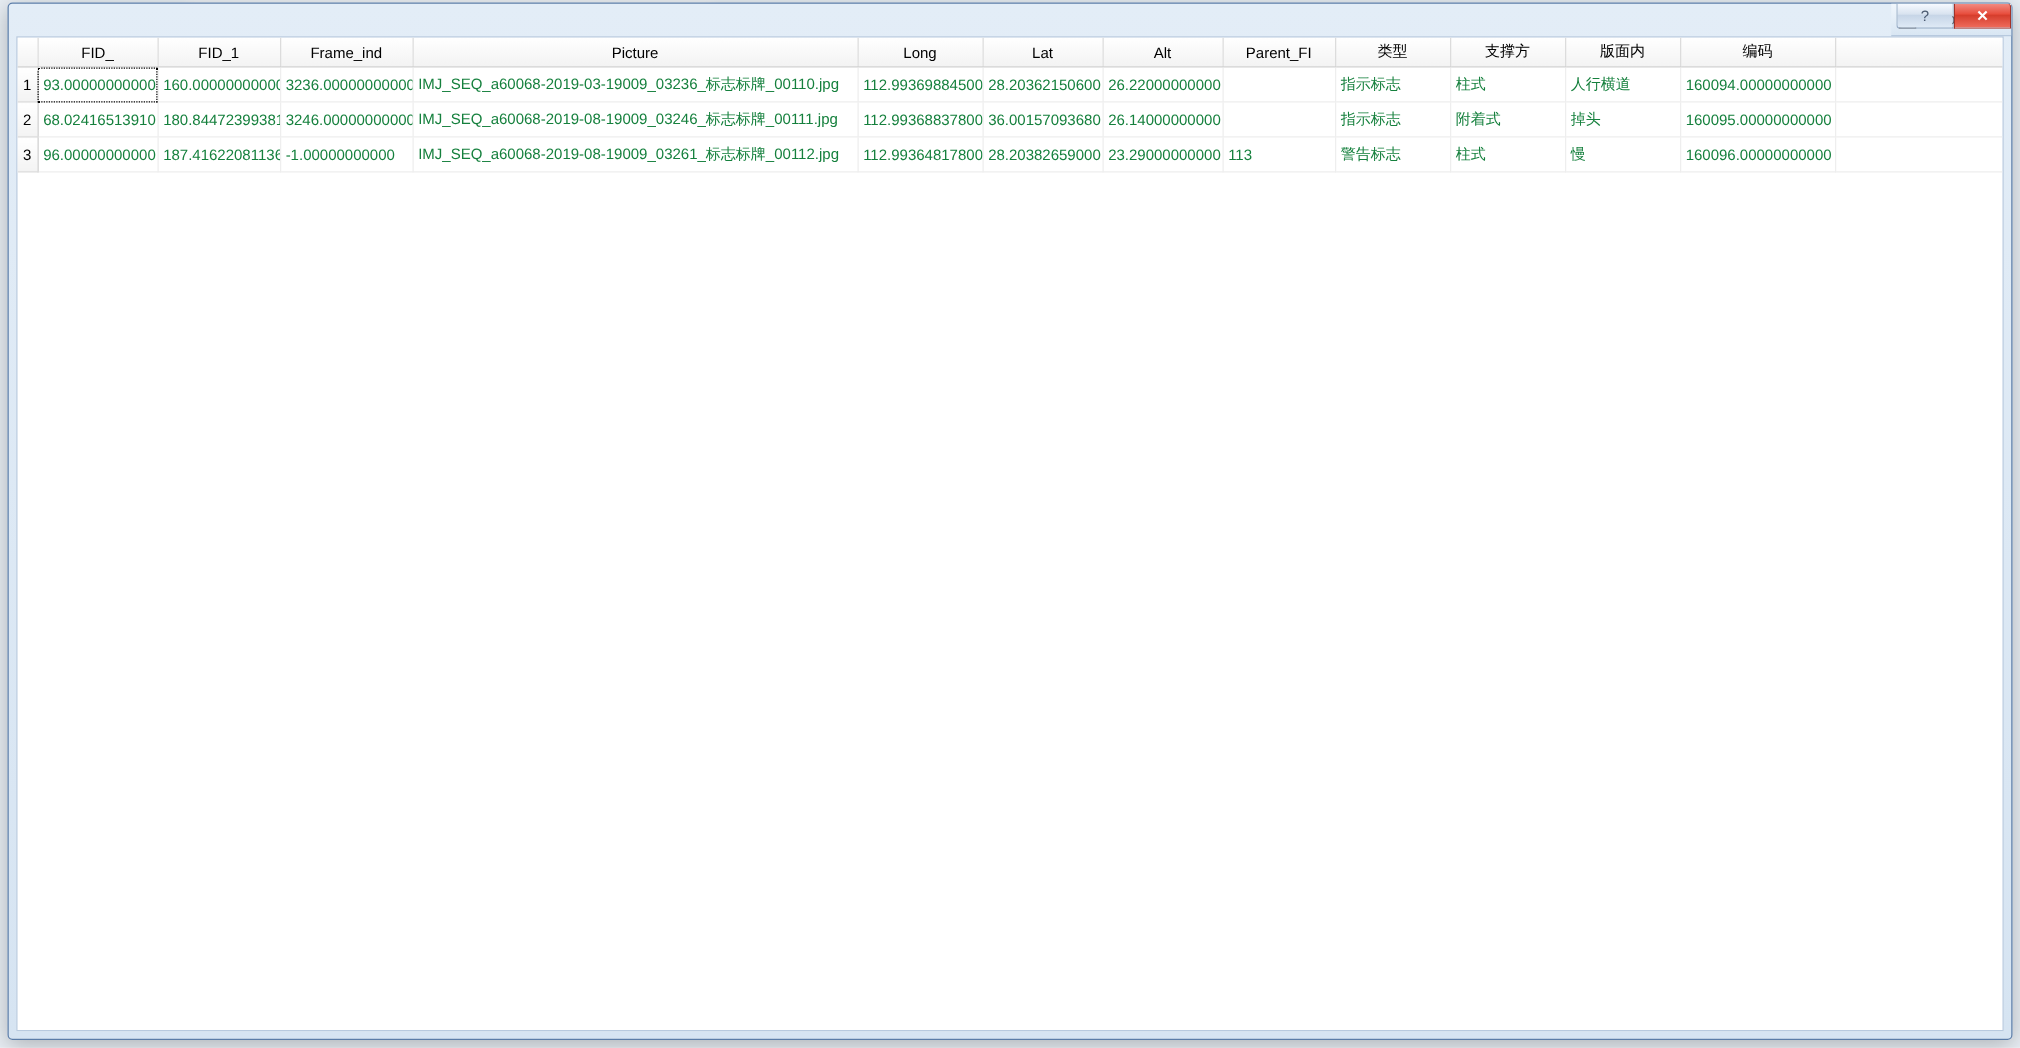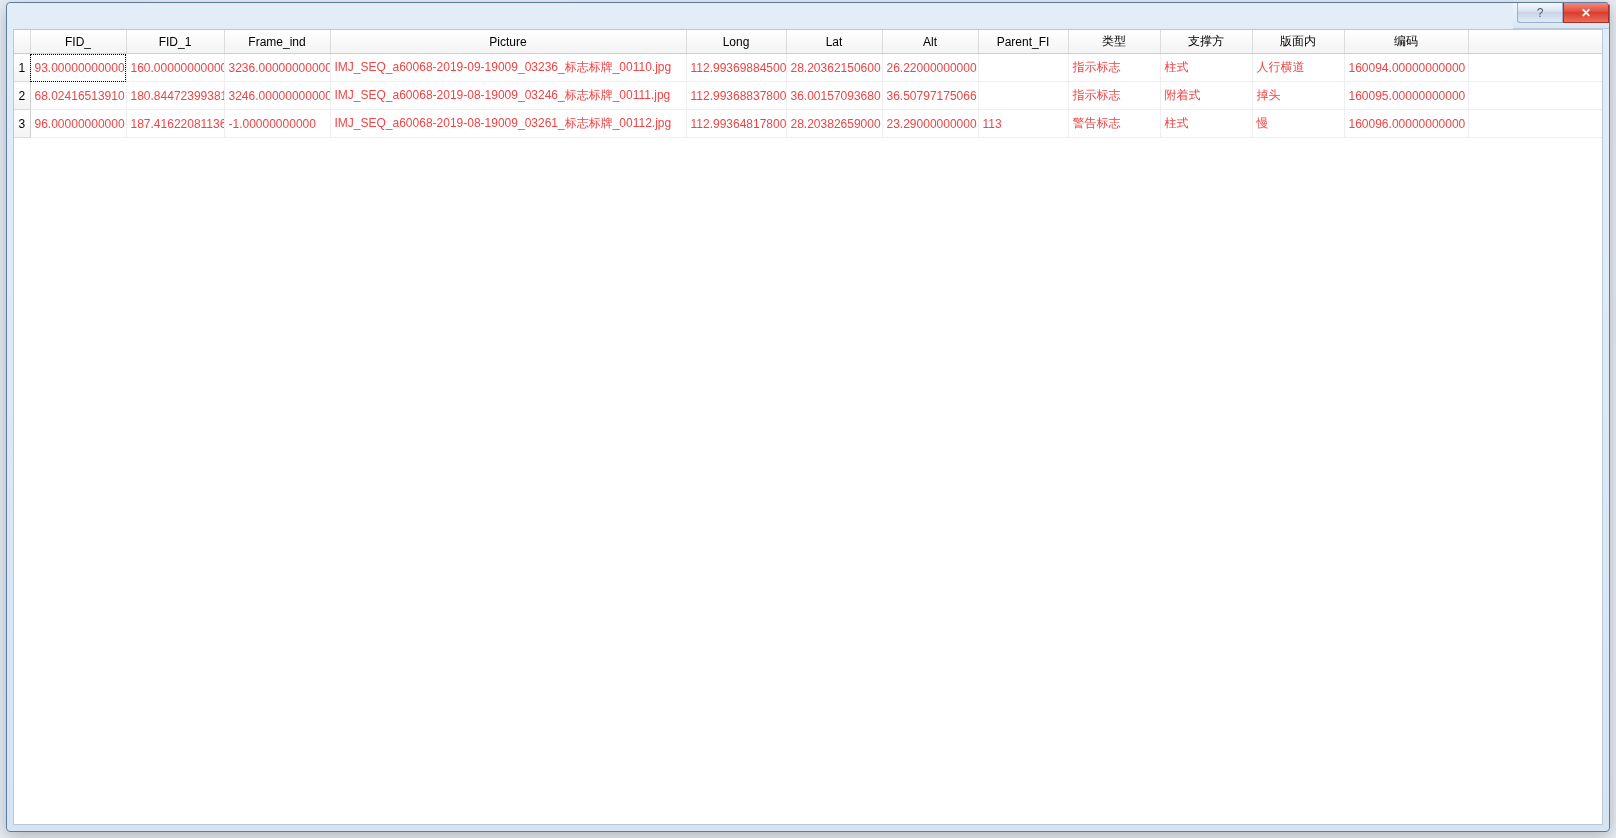--- a/index.html
+++ b/index.html
@@ -112,21 +112,21 @@
     background: linear-gradient(#ffffff,#f3f3f3);
     width: 16px;
   }
   tbody td {
     border-right: 1px solid #eee;
     border-bottom: 1px solid #eee;
     padding: 5px 4px;
     text-align: left;
     white-space: nowrap;
     overflow: hidden;
-    color: #ef4444;
+    color: #15803d;
   }
   tbody th.rownum {
     width: 16px;
     background: linear-gradient(#ffffff,#f3f3f3);
     border-right: 1px solid #cfcfcf;
     border-bottom: 1px solid #dcdcdc;
     font-weight: normal;
     text-align: center;
     color: #000;
   }
@@ -208,40 +208,40 @@
           <th class="filler"></th>
         </tr>
       </thead>
       <tbody id="tbody">
 
       <tr>
             <th class="rownum">1</th>
             <td>93.00000000000</td>
             <td>160.00000000000</td>
             <td>3236.00000000000</td>
-            <td>IMJ_SEQ_a60068-2019-09-19009_03236_标志标牌_00110.jpg</td>
+            <td>IMJ_SEQ_a60068-2019-03-19009_03236_标志标牌_00110.jpg</td>
             <td>112.99369884500</td>
             <td>28.20362150600</td>
             <td>26.22000000000</td>
             <td></td>
             <td>指示标志</td>
             <td>柱式</td>
             <td>人行横道</td>
             <td>160094.00000000000</td>
             <td class="filler"></td>
           </tr>
           <tr>
             <th class="rownum">2</th>
             <td>68.02416513910</td>
             <td>180.84472399381</td>
             <td>3246.00000000000</td>
             <td>IMJ_SEQ_a60068-2019-08-19009_03246_标志标牌_00111.jpg</td>
             <td>112.99368837800</td>
             <td>36.00157093680</td>
-            <td>36.50797175066</td>
+            <td>26.14000000000</td>
             <td></td>
             <td>指示标志</td>
             <td>附着式</td>
             <td>掉头</td>
             <td>160095.00000000000</td>
             <td class="filler"></td>
           </tr>
           <tr>
             <th class="rownum">3</th>
             <td>96.00000000000</td>

